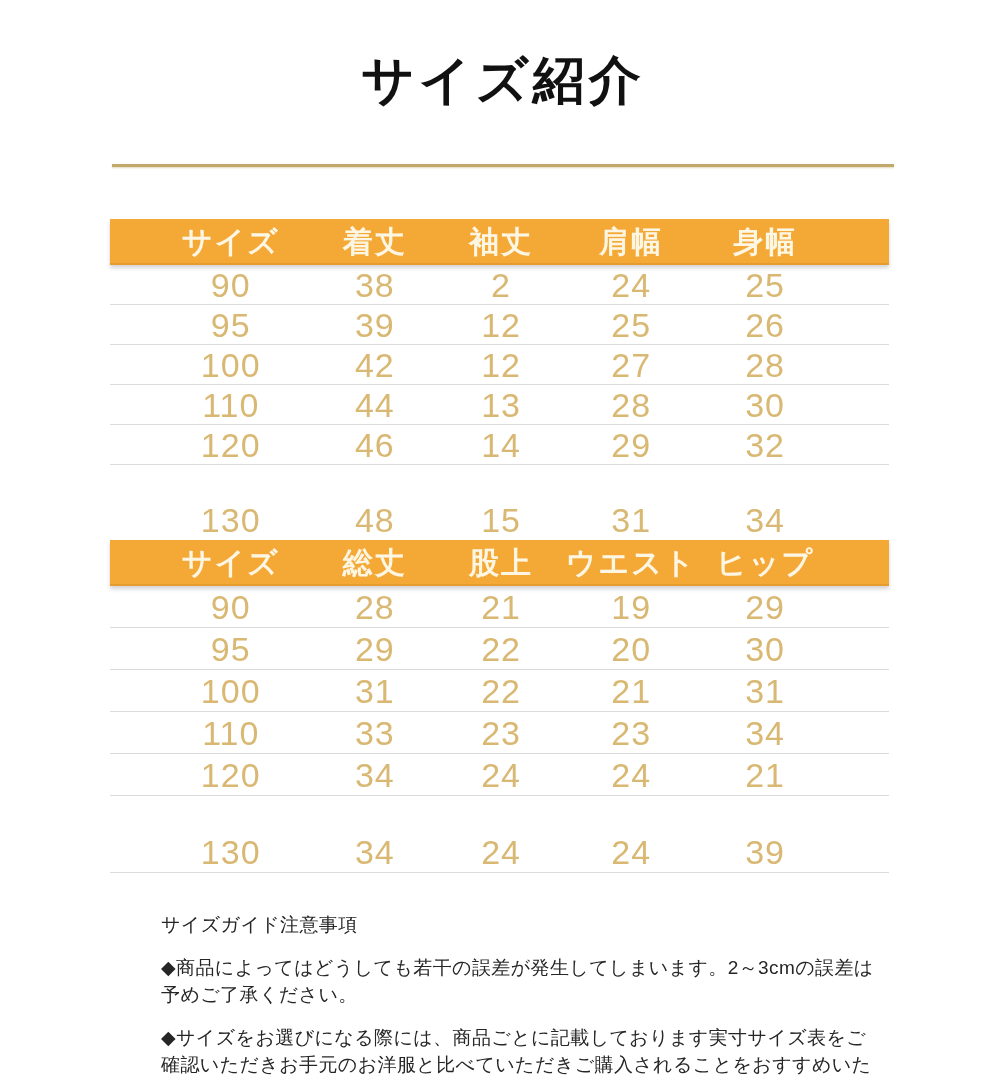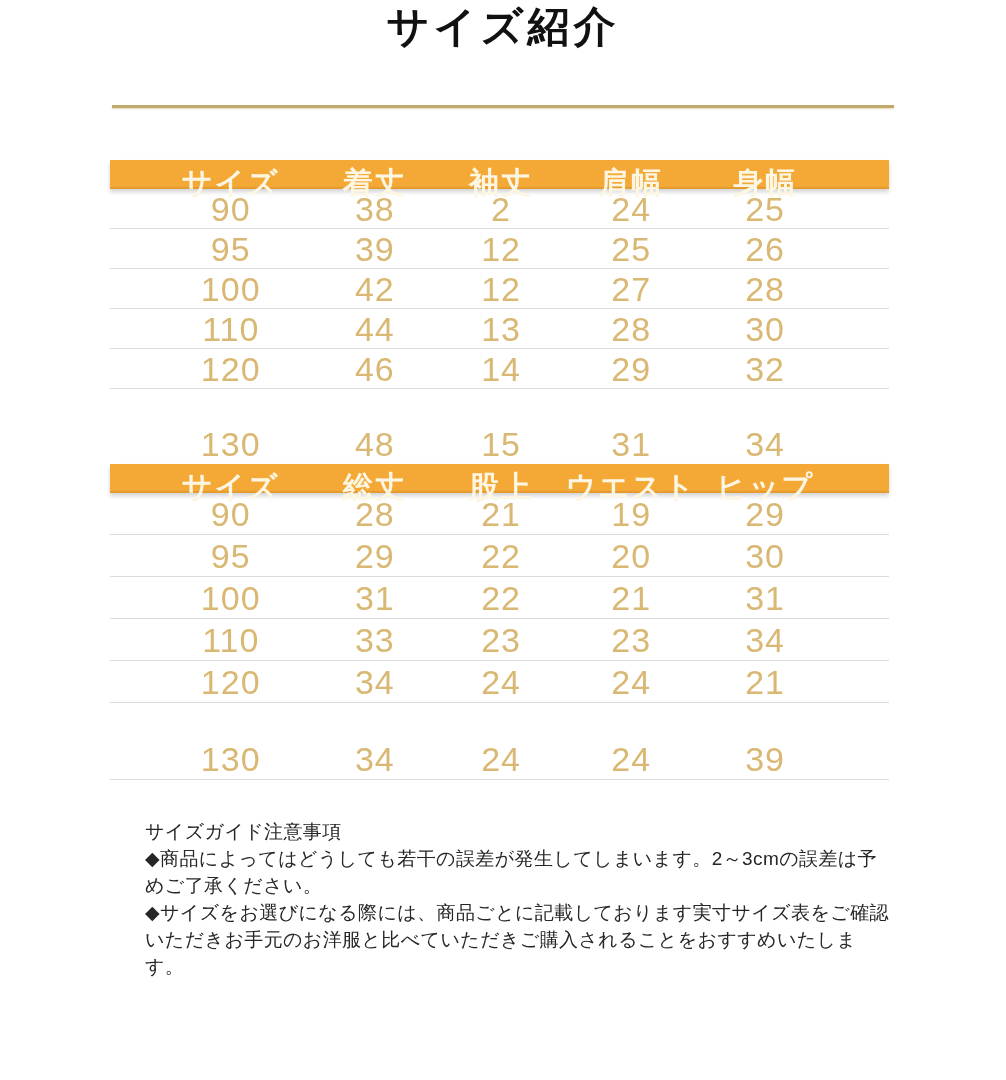--- a/index.html
+++ b/index.html
@@ -12,43 +12,44 @@
     --header-text:#FDF6E3;
   }
   *{margin:0;padding:0;box-sizing:border-box;}
   html,body{background:#ffffff;}
   body{
     width:1006px;height:1080px;
     font-family:"Liberation Sans","DejaVu Sans",sans-serif;
     overflow:hidden;position:relative;
   }
   .page-title{
+    margin-top:46px;
     text-align:center;
     font-family:"DejaVu Serif","Liberation Serif",serif;
     font-weight:700;
-    font-size:42px;
+    font-size:52px;
     letter-spacing:4px;
     color:var(--title-text);
     line-height:1.3;
   }
   .gold-divider{
     margin:50px 112px 0 112px;
     height:0;
     border-top:3px solid var(--divider);
     box-shadow:0 1px 2px rgba(192,169,106,0.45);
   }
   .size-table{
     margin:52px 0 0 110px;
     width:779px;
     position:relative;
   }
   .size-table.second{margin-top:0;}
   .t-header{
     position:relative;
-    height:29px;
+    height:46px;
     background:var(--header-bg);
     box-shadow:0 3px 4px rgba(160,160,160,0.45), inset 0 -2px 0 rgba(185,115,20,0.25);
   }
   .t-header .cell{
     font-size:30px;
     font-weight:700;
     color:var(--header-text);
     letter-spacing:2px;
     line-height:46px;
   }
@@ -80,21 +81,21 @@
   .c4{left:66.9%;}
   .c5{left:84.1%;}
   .notes{
     margin:38px 0 0 145px;
     width:748px;
     color:var(--note-text);
     font-size:19px;
     line-height:27px;
     letter-spacing:0.4px;
   }
-  .notes p{margin:0;}
+  .notes p{margin:16px;}
 </style>
 </head>
 <body>
 
 <h1 class="page-title">サイズ紹介</h1>
 
 <div class="gold-divider"></div>
 
 <div class="size-table first">
   <div class="t-header">

